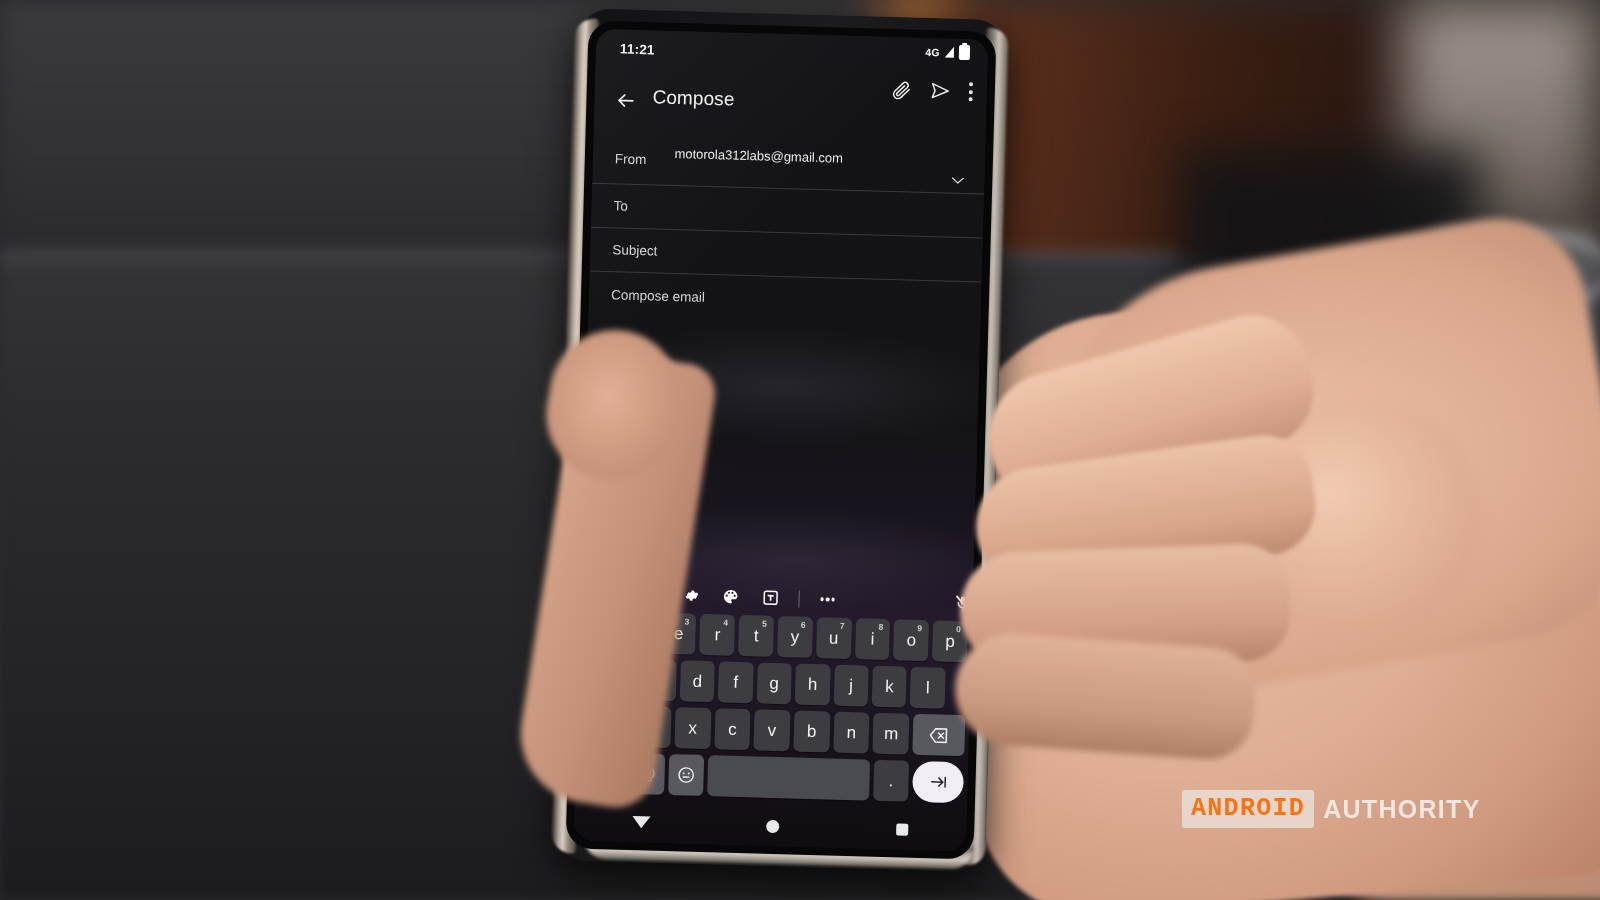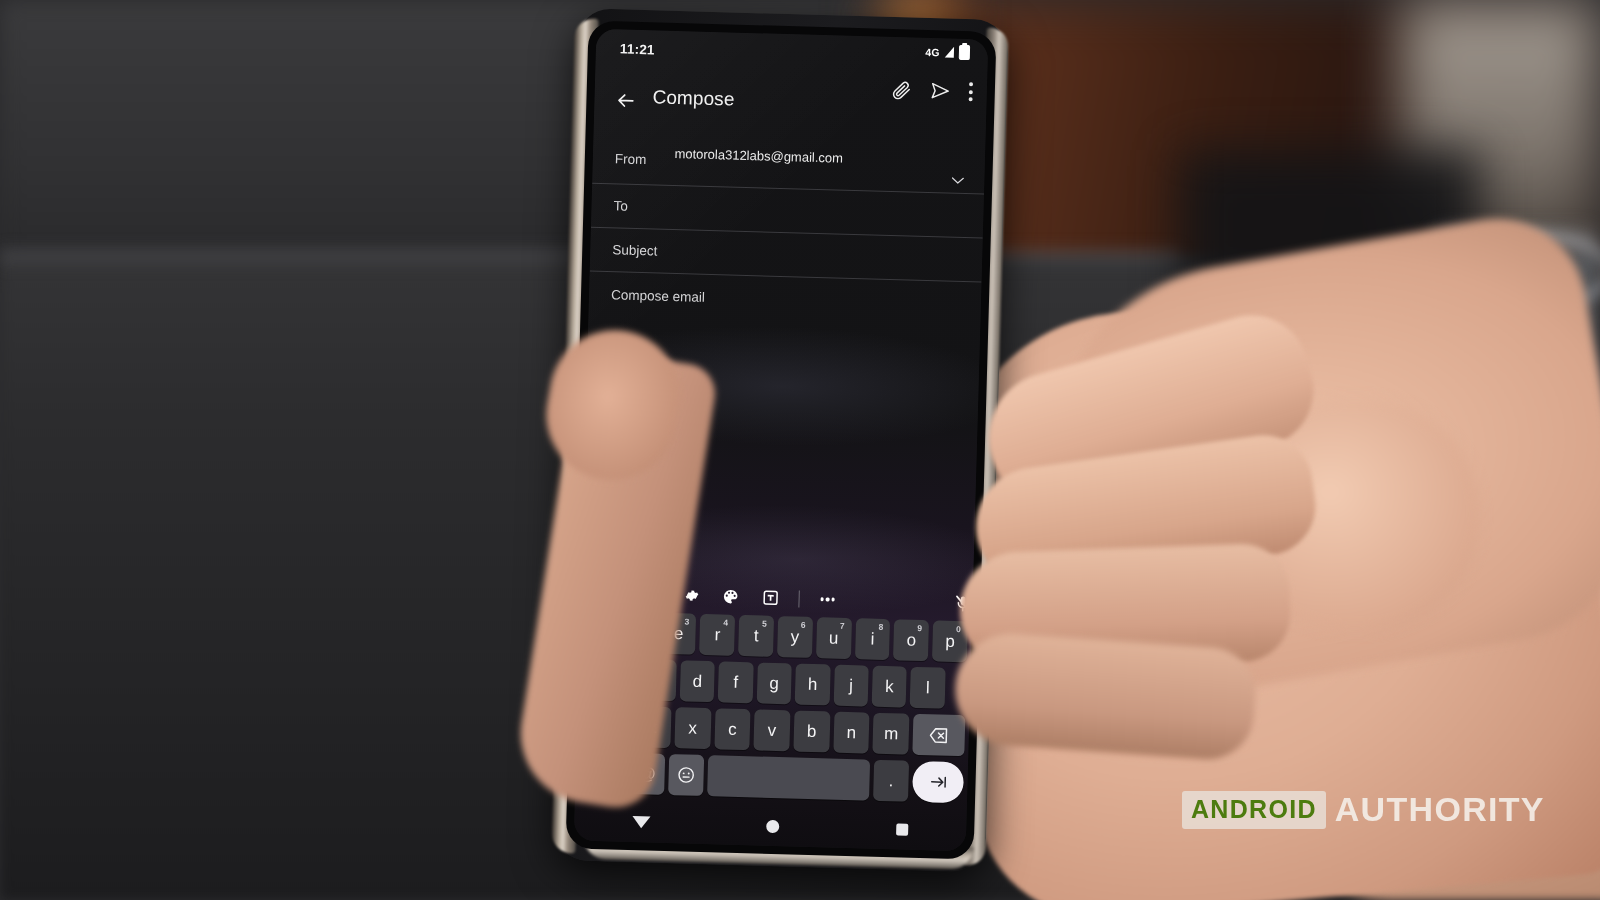--- a/index.html
+++ b/index.html
@@ -164,22 +164,22 @@
 
   
   .glare{position:absolute;inset:0;pointer-events:none;
     background:linear-gradient(135deg,rgba(255,255,255,.035) 0%,rgba(255,255,255,0) 30%);}
   .glare2{position:absolute;left:0;top:470px;width:100%;height:110px;pointer-events:none;
     background:radial-gradient(ellipse at 55% 50%,rgba(120,110,140,.18),rgba(0,0,0,0) 70%);}
 
   
   .watermark{position:absolute;left:1182px;top:790px;display:flex;align-items:center;gap:0px;}
   .wm-box{background:rgba(232,225,218,.80);padding:4px 9px 5px 9px;border-radius:3px;}
-  .wm-box span{font-size:25px;font-weight:700;letter-spacing:1.3px;color:#4d7c0f;font-family:Liberation Sans, sans-serif;}
-  .wm-txt{font-size:34px;font-weight:700;letter-spacing:1.3px;color:rgba(245,240,235,.88);margin-left:9px;}
+  .wm-box span{font-size:25px;font-weight:700;letter-spacing:1.3px;color:#f97316;font-family:Liberation Mono, monospace;}
+  .wm-txt{font-size:25px;font-weight:700;letter-spacing:1.3px;color:rgba(245,240,235,.88);margin-left:9px;}
 </style>
 </head>
 <body>
 
 <div id="scene">
 
   <div class="bg-base"></div>
   <div class="bg-darkwall"></div>
   <div class="bg-wood"></div>
   <div class="bg-wood-strip"></div>

